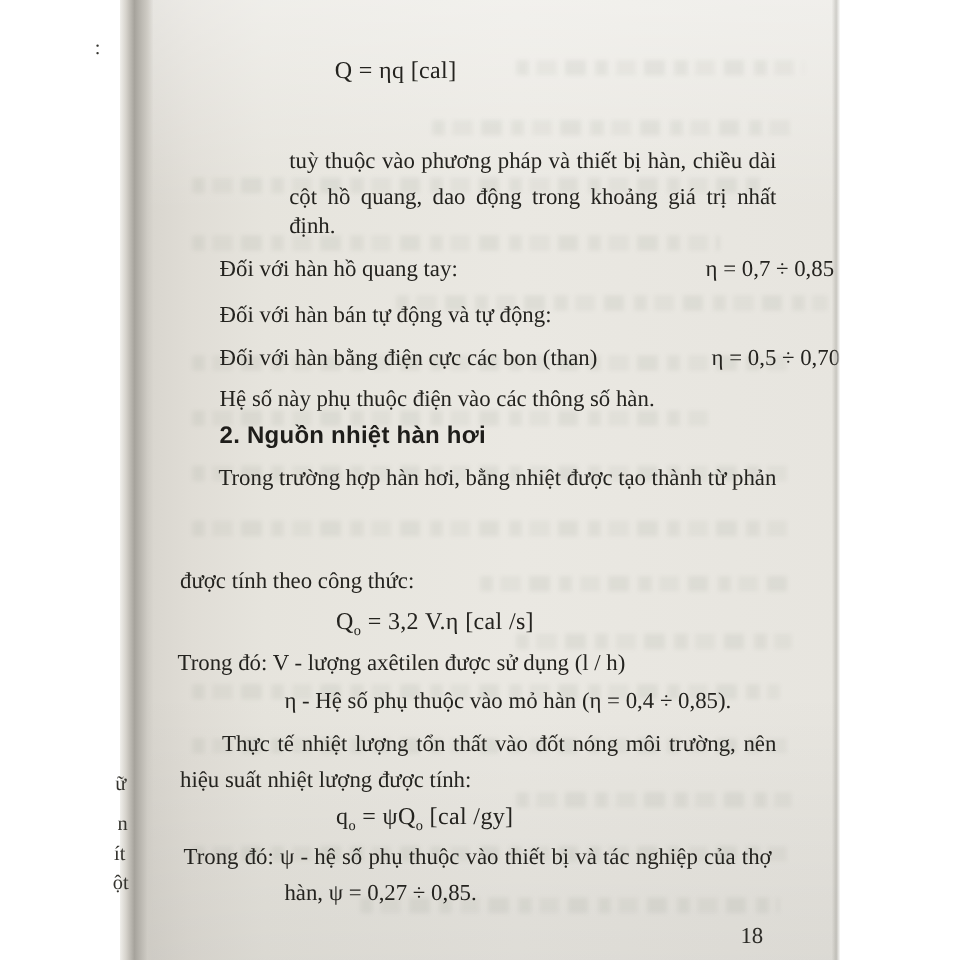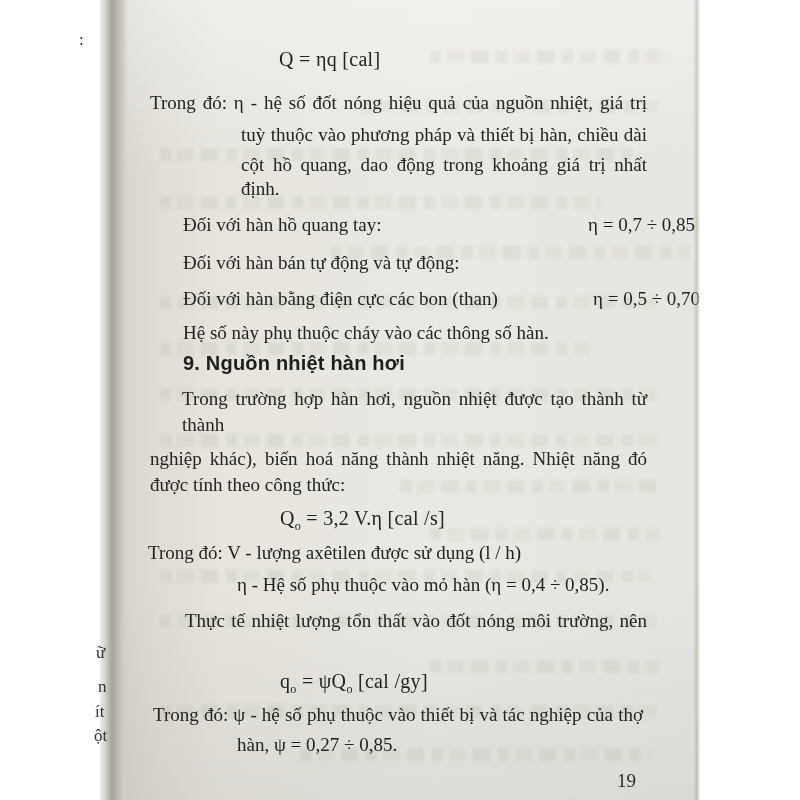--- a/index.html
+++ b/index.html
@@ -77,56 +77,55 @@
   <div class="ghost" style="top:480px;left:300px;width:260px"></div>
   <div class="ghost" style="top:528px;left:330px;width:230px"></div>
   <div class="ghost" style="top:570px;left:60px;width:490px"></div>
   <div class="ghost" style="top:615px;left:60px;width:500px"></div>
   <div class="ghost" style="top:660px;left:330px;width:230px"></div>
   <div class="ghost" style="top:705px;left:60px;width:500px"></div>
   <div class="ghost" style="top:748px;left:200px;width:350px"></div>
 
   <div class="line formula" style="left:179px;top:46px">Q = ηq [cal]</div>
 
-  <div class="line just" style="left:50px;top:90px;width:497px">Trong đó: η - hệ số đốt nóng hiệu quả của nguồn nhiệt, giá trị</div>
   <div class="line just" style="left:141px;top:122px;width:406px">tuỳ thuộc vào phương pháp và thiết bị hàn, chiều dài</div>
   <div class="line just" style="left:141px;top:152px;width:406px">cột hồ quang, dao động trong khoảng giá trị nhất</div>
   <div class="line" style="left:141px;top:176px">định.</div>
 
   <div class="case-row" style="left:83px;top:212px;width:500px">
     <span>Đối với hàn hồ quang tay:</span>
     <span class="case-value" style="left:405px">η = 0,7 ÷ 0,85</span>
   </div>
   <div class="case-row" style="left:83px;top:250px;width:500px">
     <span>Đối với hàn bán tự động và tự động:</span>
   </div>
   <div class="case-row" style="left:83px;top:286px;width:500px">
     <span>Đối với hàn bằng điện cực các bon (than)</span>
     <span class="case-value" style="left:410px">η = 0,5 ÷ 0,70</span>
   </div>
 
-  <div class="line" style="left:83px;top:320px">Hệ số này phụ thuộc cháy vào các thông số hàn.</div>
+  <div class="line" style="left:83px;top:320px">Hệ số này phụ thuộc điện vào các thông số hàn.</div>
 
-  <div class="line heading" style="left:83px;top:350px">9. Nguồn nhiệt hàn hơi</div>
+  <div class="line heading" style="left:83px;top:350px">2. Nguồn nhiệt hàn hơi</div>
 
-  <div class="line just" style="left:82px;top:386px;width:465px">Trong trường hợp hàn hơi, nguồn nhiệt được tạo thành từ thành</div>
-  <div class="line just" style="left:50px;top:446px;width:497px">nghiệp khác), biến hoá năng thành nhiệt năng. Nhiệt năng đó</div>
+  <div class="line just" style="left:82px;top:386px;width:465px">Trong trường hợp hàn hơi, bằng nhiệt được tạo thành từ phản</div>
   <div class="line" style="left:50px;top:472px">được tính theo công thức:</div>
 
   <div class="line formula" style="left:180px;top:505px"><span>Q</span><sub>o</sub><span> = 3,2 V.η [cal /s]</span></div>
 
   <div class="line" style="left:48px;top:540px">Trong đó:  V - lượng axêtilen được sử dụng (l / h)</div>
   <div class="line" style="left:137px;top:572px">η - Hệ số phụ thuộc vào mỏ hàn (η = 0,4 ÷ 0,85).</div>
 
   <div class="line just" style="left:85px;top:608px;width:462px">Thực tế nhiệt lượng tổn thất vào đốt nóng môi trường, nên</div>
+  <div class="line" style="left:50px;top:638px">hiệu suất nhiệt lượng được tính:</div>
 
   <div class="line formula" style="left:180px;top:668px"><span>q</span><sub>o</sub><span> = ψQ</span><sub>o</sub><span> [cal /gy]</span></div>
 
   <div class="line just" style="left:53px;top:702px;width:490px">Trong đó:  ψ - hệ số phụ thuộc vào thiết bị và tác nghiệp của thợ</div>
   <div class="line" style="left:137px;top:732px">hàn, ψ = 0,27 ÷ 0,85.</div>
 
-  <div class="pagenum" style="left:517px;top:770px">19</div>
+  <div class="pagenum" style="left:517px;top:770px">18</div>
 </div>
 
 <span class="frag" style="left:96px;top:644px">ữ</span>
 <span class="frag" style="left:98px;top:678px">n</span>
 <span class="frag" style="left:95px;top:703px">ít</span>
 <span class="frag" style="left:94px;top:727px">ột</span>
 
 </body></html>

